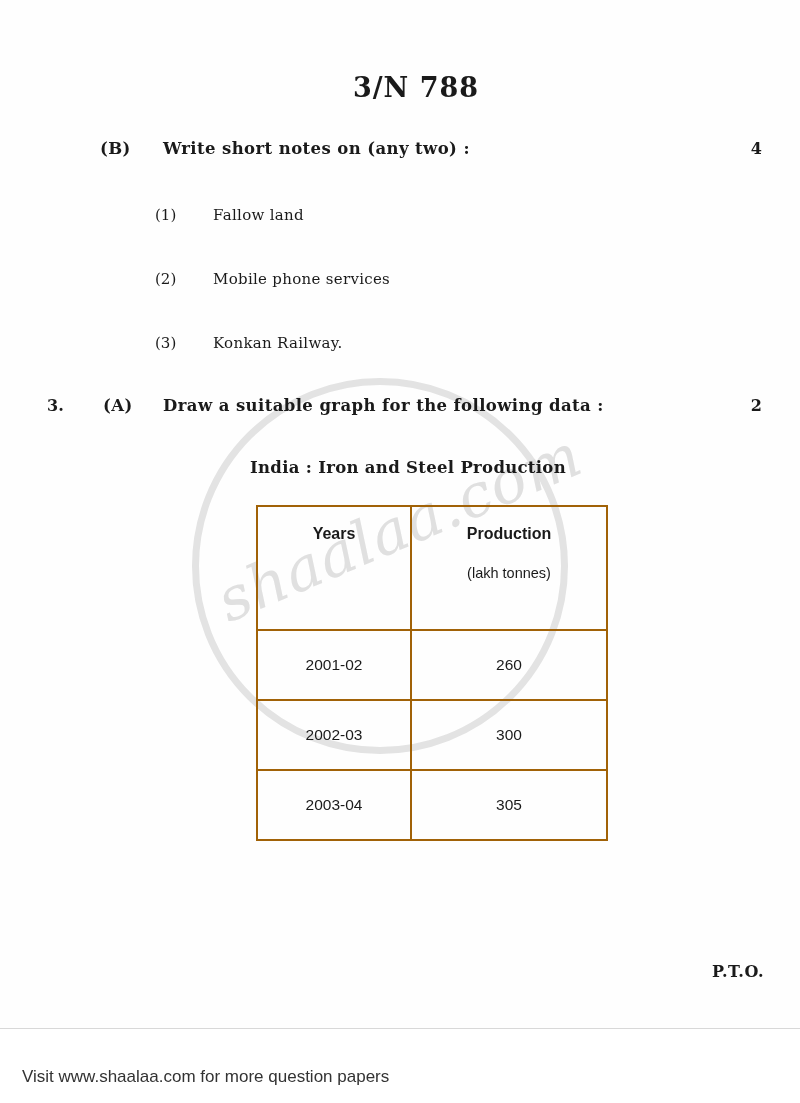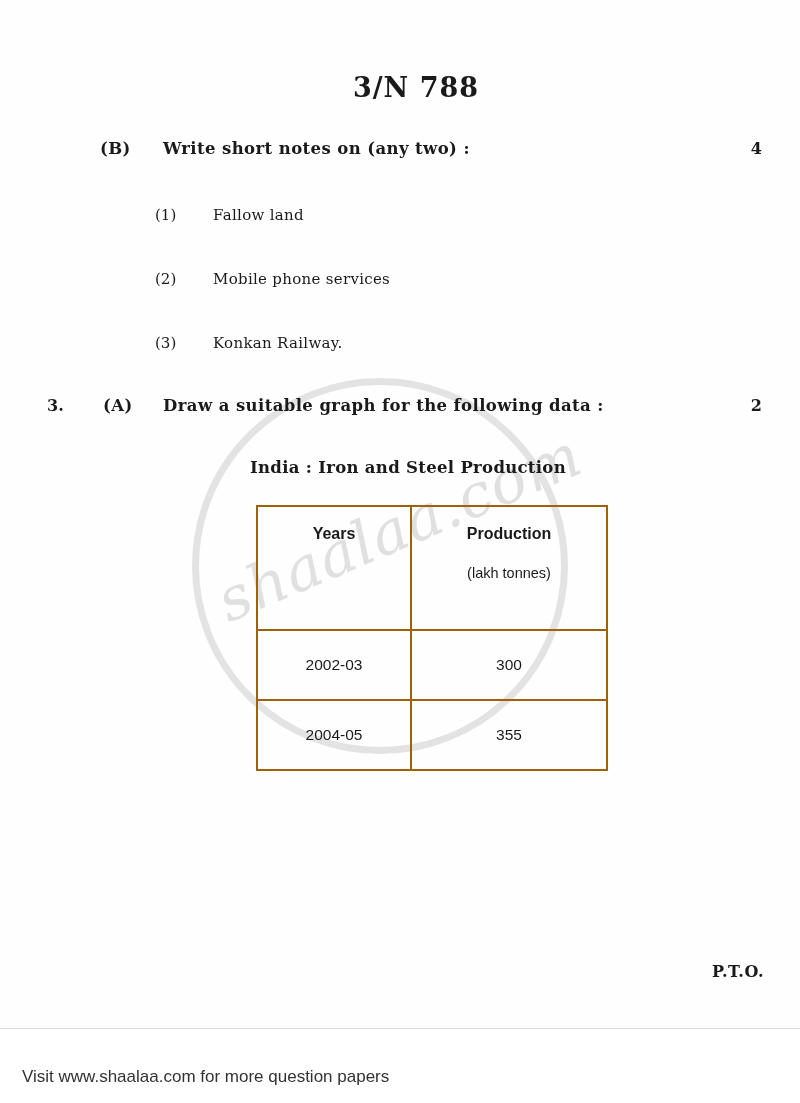--- a/index.html
+++ b/index.html
@@ -236,26 +236,30 @@
             <span class="hdr-main">Years</span>
           </th>
           <th class="hdr-cell" style="width:197px;">
             <span class="hdr-main">Production</span>
             <span class="hdr-sub">(lakh tonnes)</span>
           </th>
         </tr>
       </thead>
       <tbody>
         <tr class="data-row">
+          <td>2001-02</td>
+          <td>260</td>
+        </tr>
+        <tr class="data-row">
           <td>2002-03</td>
           <td>300</td>
         </tr>
         <tr class="data-row">
-          <td>2004-05</td>
-          <td>355</td>
+          <td>2003-04</td>
+          <td>305</td>
         </tr>
       </tbody>
     </table>
 
     <div class="pto">P.T.O.</div>
 
   </div>
 </div>
 
 <div id="footer-bar">

